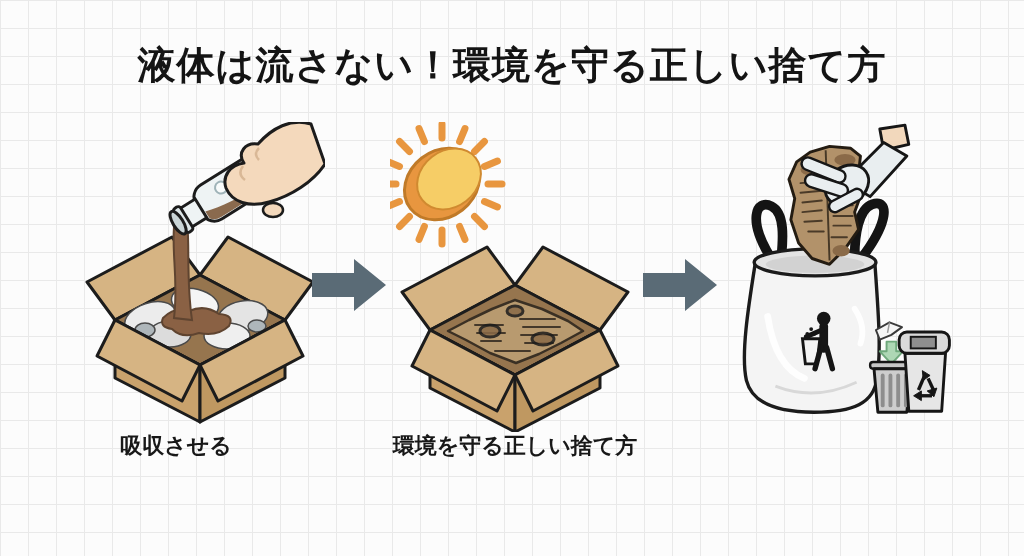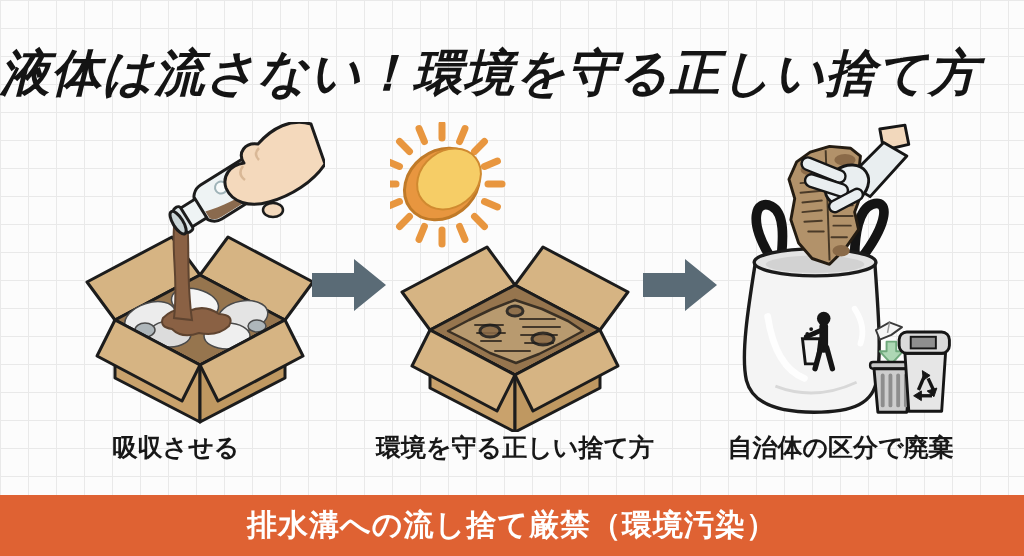--- a/index.html
+++ b/index.html
@@ -6,27 +6,27 @@
   #stage{
     position:relative;width:1024px;height:556px;overflow:hidden;
     font-family:"Liberation Sans","DejaVu Sans",sans-serif;
     background-color:var(--background,#fcfcfc);
     background-image:
       linear-gradient(var(--grid-line,#e9e9e9) 1px, transparent 1px),
       linear-gradient(90deg, var(--grid-line,#e9e9e9) 1px, transparent 1px);
     background-size:28px 28px;
   }
   .title{
-    position:absolute;top:40px;left:0;width:100%;
-    font-size:50px;font-weight:900;color:#141414;letter-spacing:1px;font-style:italic;
+    position:absolute;top:40px;left:0;width:100%;text-align:center;
+    font-size:38px;font-weight:900;color:#141414;letter-spacing:1px;
   }
   .fig{position:absolute;}
   .caption{
     position:absolute;top:431px;text-align:center;
-    font-size:25px;font-weight:800;color:#181818;
+    font-size:22px;font-weight:800;color:#181818;
   }
   .cap1{left:51px;width:250px;}
   .cap2{left:360px;width:310px;}
   .cap3{left:693px;width:295px;}
   .step-arrow{position:absolute;top:257px;width:74px;height:56px;}
   .step-arrow polygon{fill:var(--arrow,#5a6b76);}
   .arrow1{left:312px;}
   .arrow2{left:643px;}
   .banner{
     position:absolute;left:0;bottom:0;width:100%;height:61px;
@@ -224,19 +224,15 @@
         <line x1="236" y1="264" x2="242" y2="277"></line>
         <polygon points="245,274 242,283 235,277" stroke-width="1"></polygon>
         <line x1="240" y1="282" x2="226" y2="282"></line>
         <polygon points="229,277 221,282 229,287" stroke-width="1"></polygon>
       </g>
     </g>
   </svg>
 
   <div class="caption cap1">吸収させる</div>
   <div class="caption cap2">環境を守る正しい捨て方</div>
-  <div class="caption cap3">自治体の区分で廃棄</div>
-
-  <div class="banner">
-    <span>排水溝への流し捨て厳禁（環境汚染）</span>
-  </div>
+
 
 </div>
 
 </body></html>

